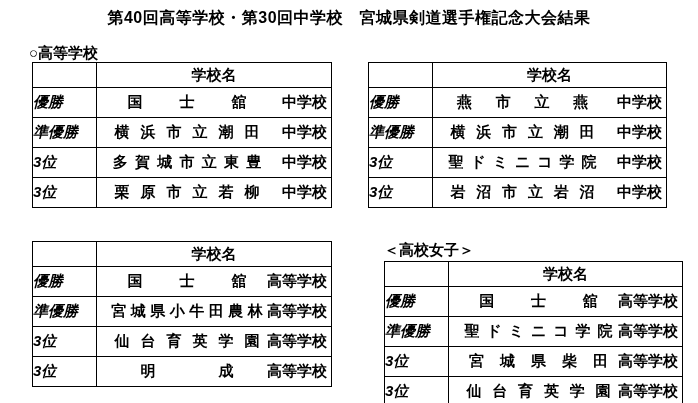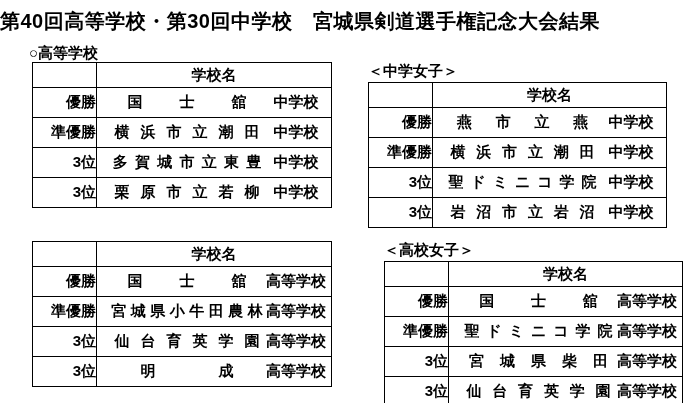--- a/index.html
+++ b/index.html
@@ -6,21 +6,21 @@
   html, body { background: #ffffff; }
   body {
     width: 698px; height: 403px;
     position: relative; overflow: hidden;
     font-family: "Liberation Sans", sans-serif;
     font-weight: bold;
     color: #000000;
   }
   .doc-title {
     position: absolute; top: 8px; left: 0; width: 698px;
-    font-size: 20px; letter-spacing: 0.5px;
+    text-align: center; font-size: 16px; letter-spacing: 0.5px;
     white-space: nowrap;
   }
   .group-heading {
     position: absolute; top: 44px; left: 29px;
     font-size: 15px;
   }
   .block { position: absolute; width: 300px; }
   .block-jb { left: 32px;  top: 62px; }
   .block-jg { left: 368px; top: 62px; width: 299px; }
   .block-hb { left: 32px;  top: 241px; }
@@ -31,25 +31,25 @@
     background: #ffffff;
   }
   table.results th, table.results td {
     border: 1px solid #000000;
     font-size: 15px; font-weight: bold;
     overflow: hidden; white-space: nowrap;
   }
   table.results th.head {
     height: 17px; line-height: 16px; text-align: center; padding: 4px;
   }
-  td.rank { text-align: right; height: 30px; padding: 0; }
+  td.rank { text-align: left; height: 30px; padding: 0; font-style: italic; }
   td.school { height: 30px; padding: 0 4px 0 12px; vertical-align: middle; }
   .school-line { display: flex; align-items: center; width: 100%; }
   .sname { flex: 1; display: flex; justify-content: space-around; min-width: 0; }
-  .suffix { width: 62px; text-align: center; flex: none; }
+  .suffix { width: 62px; text-align: right; flex: none; }
 </style>
 </head>
 <body>
 
 <div class="doc-title">第40回高等学校・第30回中学校　宮城県剣道選手権記念大会結果</div>
 <div class="group-heading">○高等学校</div>
 
 <div class="block block-jb">
   <table class="results">
     <colgroup>
@@ -121,21 +121,20 @@
               </span>
               <span class="suffix">中学校</span>
             </div>
           </td>
     </tr>
   </tbody>
     </table>
 </div>
 
 <div class="block block-jg">
-  <div class="cat-label">＜中学女子＞</div>
   <table class="results">
     <colgroup>
         <col style="width:64px">
         <col>
       </colgroup>
     <tbody>
         <tr>
       <th class="head"></th>
       <th class="head">学校名</th>
     </tr>

